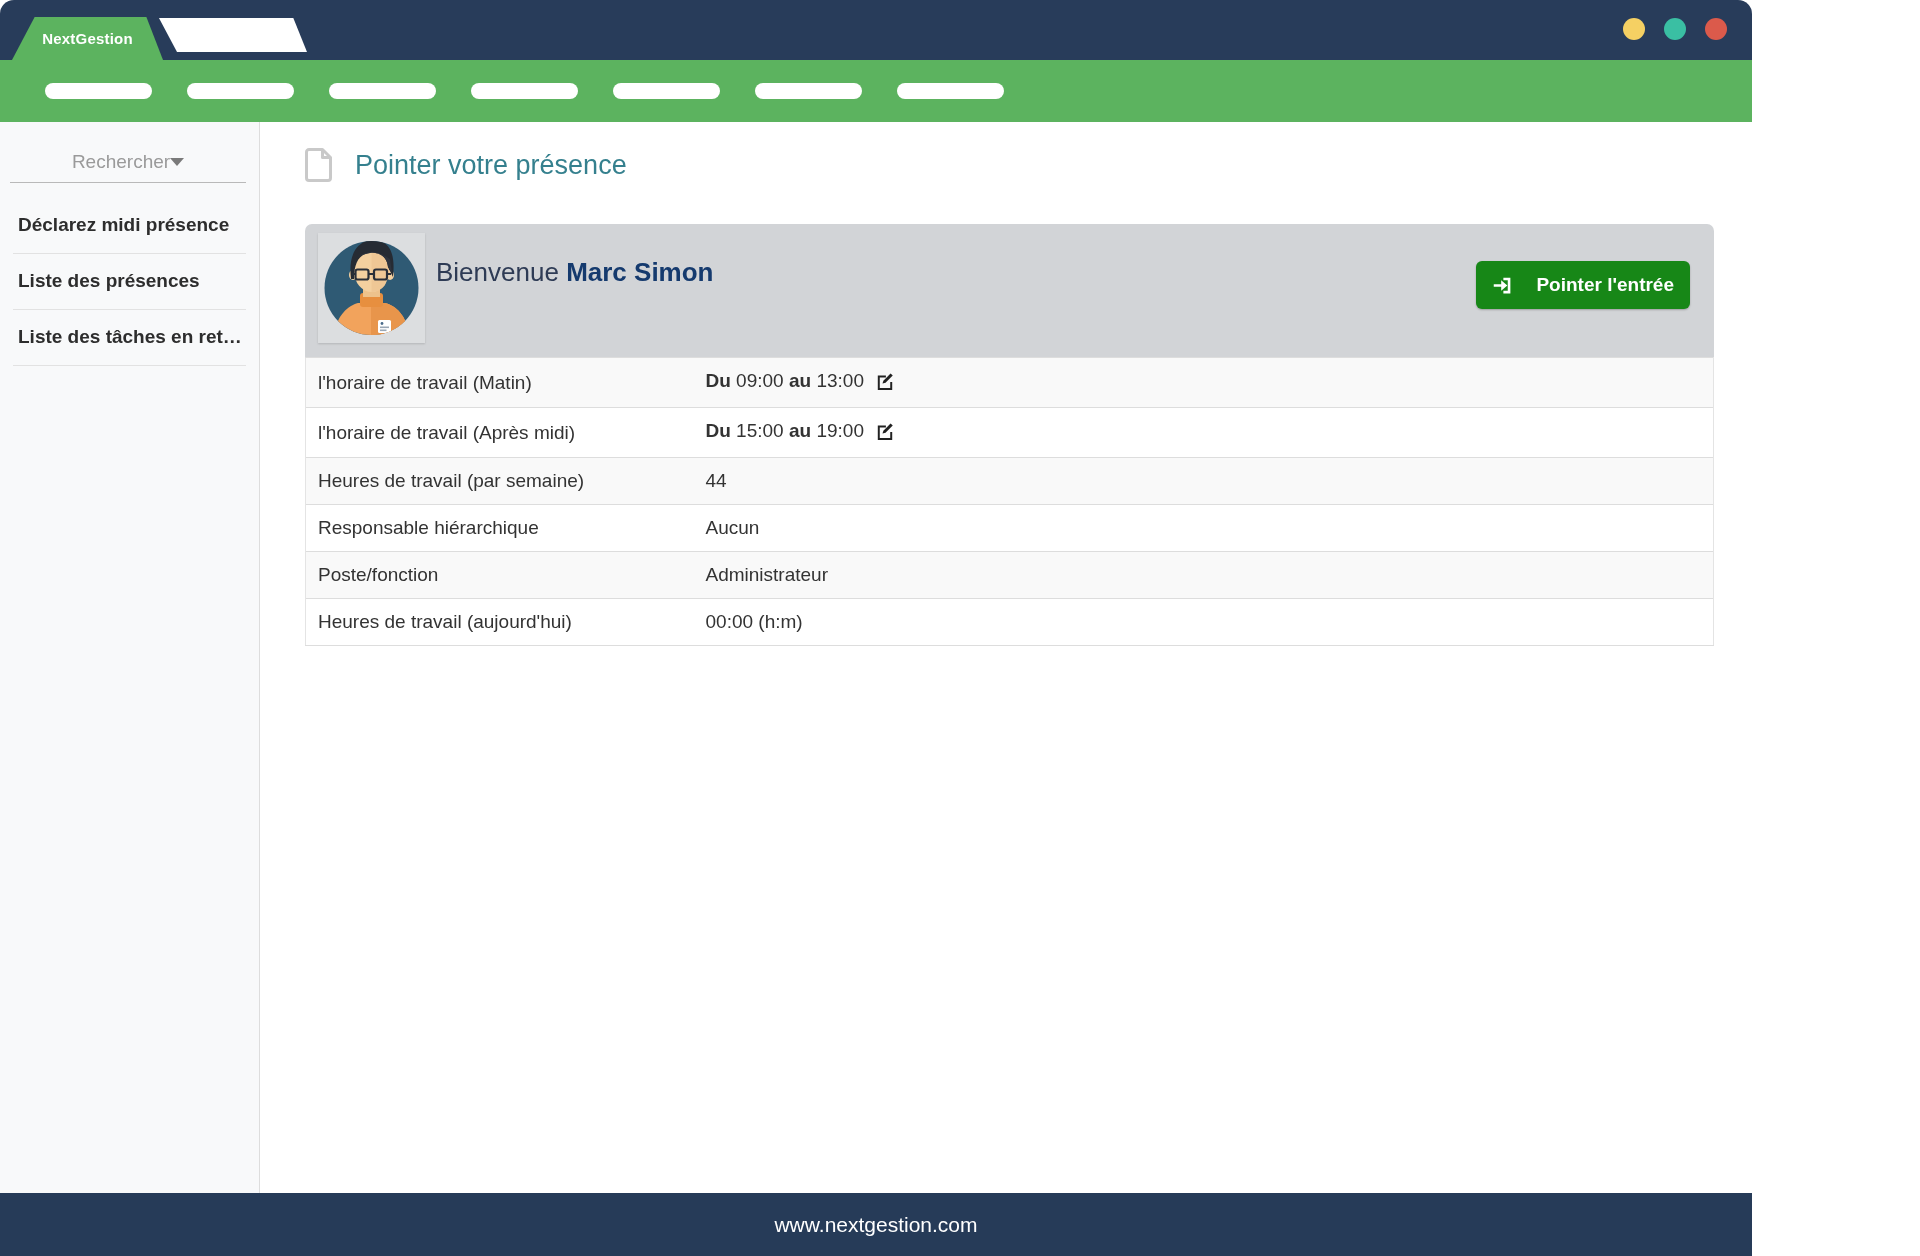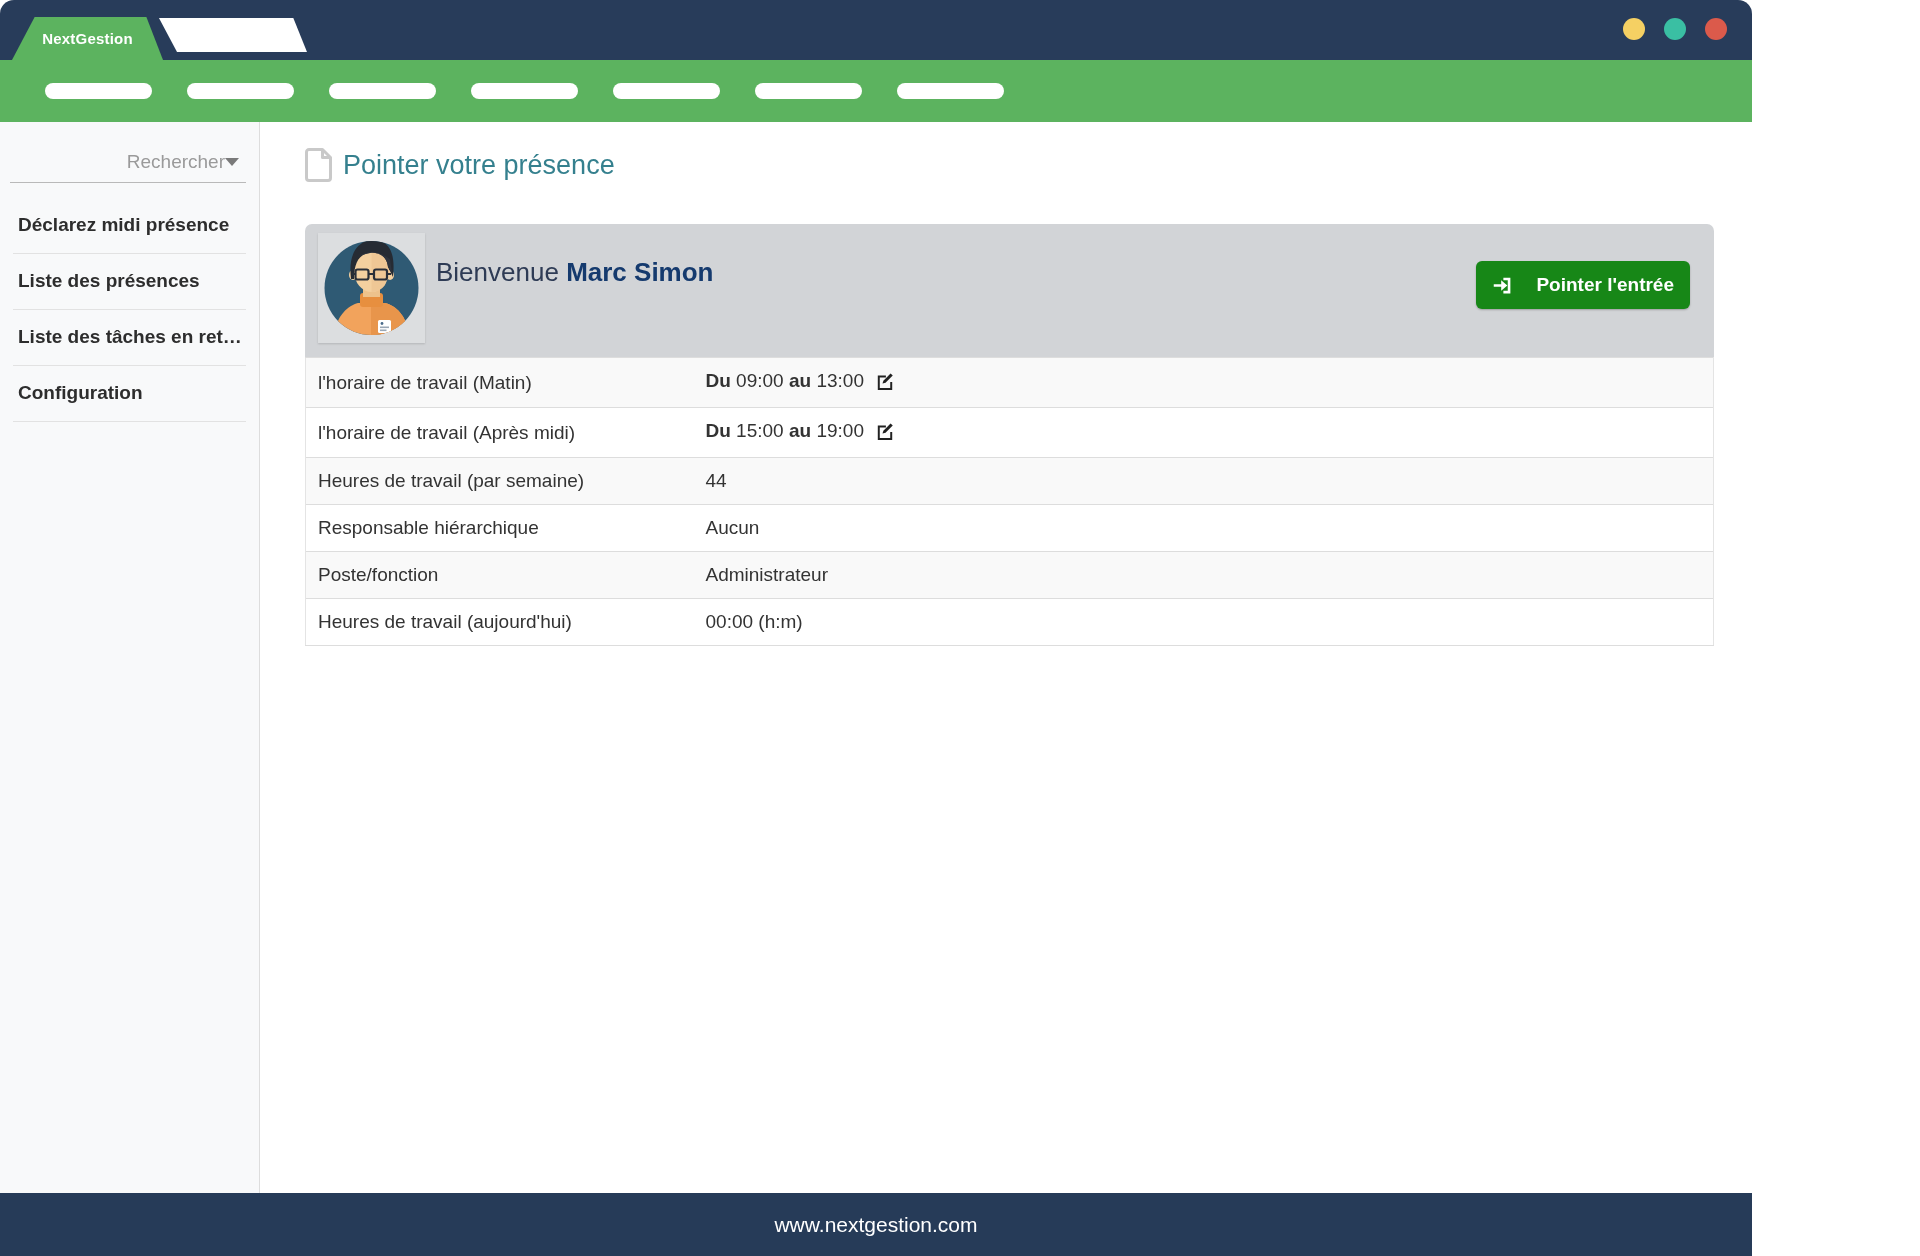--- a/index.html
+++ b/index.html
@@ -25,32 +25,32 @@
   
   .navbar { height: 62px; background: #5CB35F; display: flex; align-items: center;
             padding-left: 45px; gap: 35px; }
   .pill { width: 107px; height: 16px; border-radius: 8px; background: #fff; flex: 0 0 auto; cursor: pointer; }
 
   
   .body-row { display: flex; height: 1071px; }
 
   .sidebar { width: 260px; background: #f8f9fa; border-right: 1px solid #ddd; flex: 0 0 auto; }
   .search { margin: 20px 13px 0 10px; height: 41px; border-bottom: 1px solid #b9b9b9;
-            display: flex; align-items: center; justify-content: flex-end;
+            display: flex; align-items: center; justify-content: center;
             padding: 0 7px; color: #9a9a9a; font-size: 19px; cursor: pointer; }
   .caret { width: 0; height: 0; border-left: 7px solid transparent; border-right: 7px solid transparent;
            border-top: 8px solid #7a7a7a; }
   .menu { list-style: none; margin: 15px 0 0 0; padding: 0; }
   .menu li { margin: 0 13px; padding: 16px 5px 17px 5px; border-bottom: 1px solid #e2e2e2;
              font-weight: bold; font-size: 19px; color: #2d2d2d; cursor: pointer; white-space: nowrap;
              overflow: hidden; }
 
   .main { flex: 1 1 auto; padding: 24px 38px 0 45px; background: #fff; }
 
-  .title-row { display: flex; align-items: center; gap: 11px; height: 38px; }
+  .title-row { display: flex; align-items: center; gap: 23px; height: 38px; }
   .doc-icon { flex: 0 0 auto; display: inline-flex; }
   .page-title { margin: 0; font-size: 27px; font-weight: 400; color: #35808E; }
 
   
   .card { margin-top: 40px; border-radius: 7px 7px 0 0; }
   .card-header { background: #D2D4D7; height: 133px; position: relative; display: flex;
                  border-radius: 7px 7px 0 0; }
   .avatar-box { width: 107px; height: 110px; margin: 9px 0 0 13px; background: #dcdee0;
                 box-shadow: 0 1px 2px rgba(0,0,0,.15); flex: 0 0 auto; }
   .welcome { margin: 33px 0 0 11px; font-size: 26px; color: #2E3B55; }
@@ -107,21 +107,20 @@
 
     <aside class="sidebar">
       <div class="search">
         <span>Rechercher</span>
         <span class="caret"></span>
       </div>
       <ul class="menu">
         <li>Déclarez midi présence</li>
         <li>Liste des présences</li>
         <li>Liste des tâches en ret…</li>
-        <li>Configuration</li>
       </ul>
     </aside>
 
     <main class="main">
 
       <div class="title-row">
         <span class="doc-icon">
           <svg width="27" height="34" viewBox="0 0 27 34">
             <path d="M4 1.5 H17.5 L25.5 9.5 V30 a2.5 2.5 0 0 1 -2.5 2.5 H4 A2.5 2.5 0 0 1 1.5 30 V4 A2.5 2.5 0 0 1 4 1.5 Z" fill="none" stroke="#c9c9c9" stroke-width="3" stroke-linejoin="round"></path>
             <path d="M17.5 1.5 V9.5 H25.5" fill="none" stroke="#c9c9c9" stroke-width="3" stroke-linejoin="round"></path>

